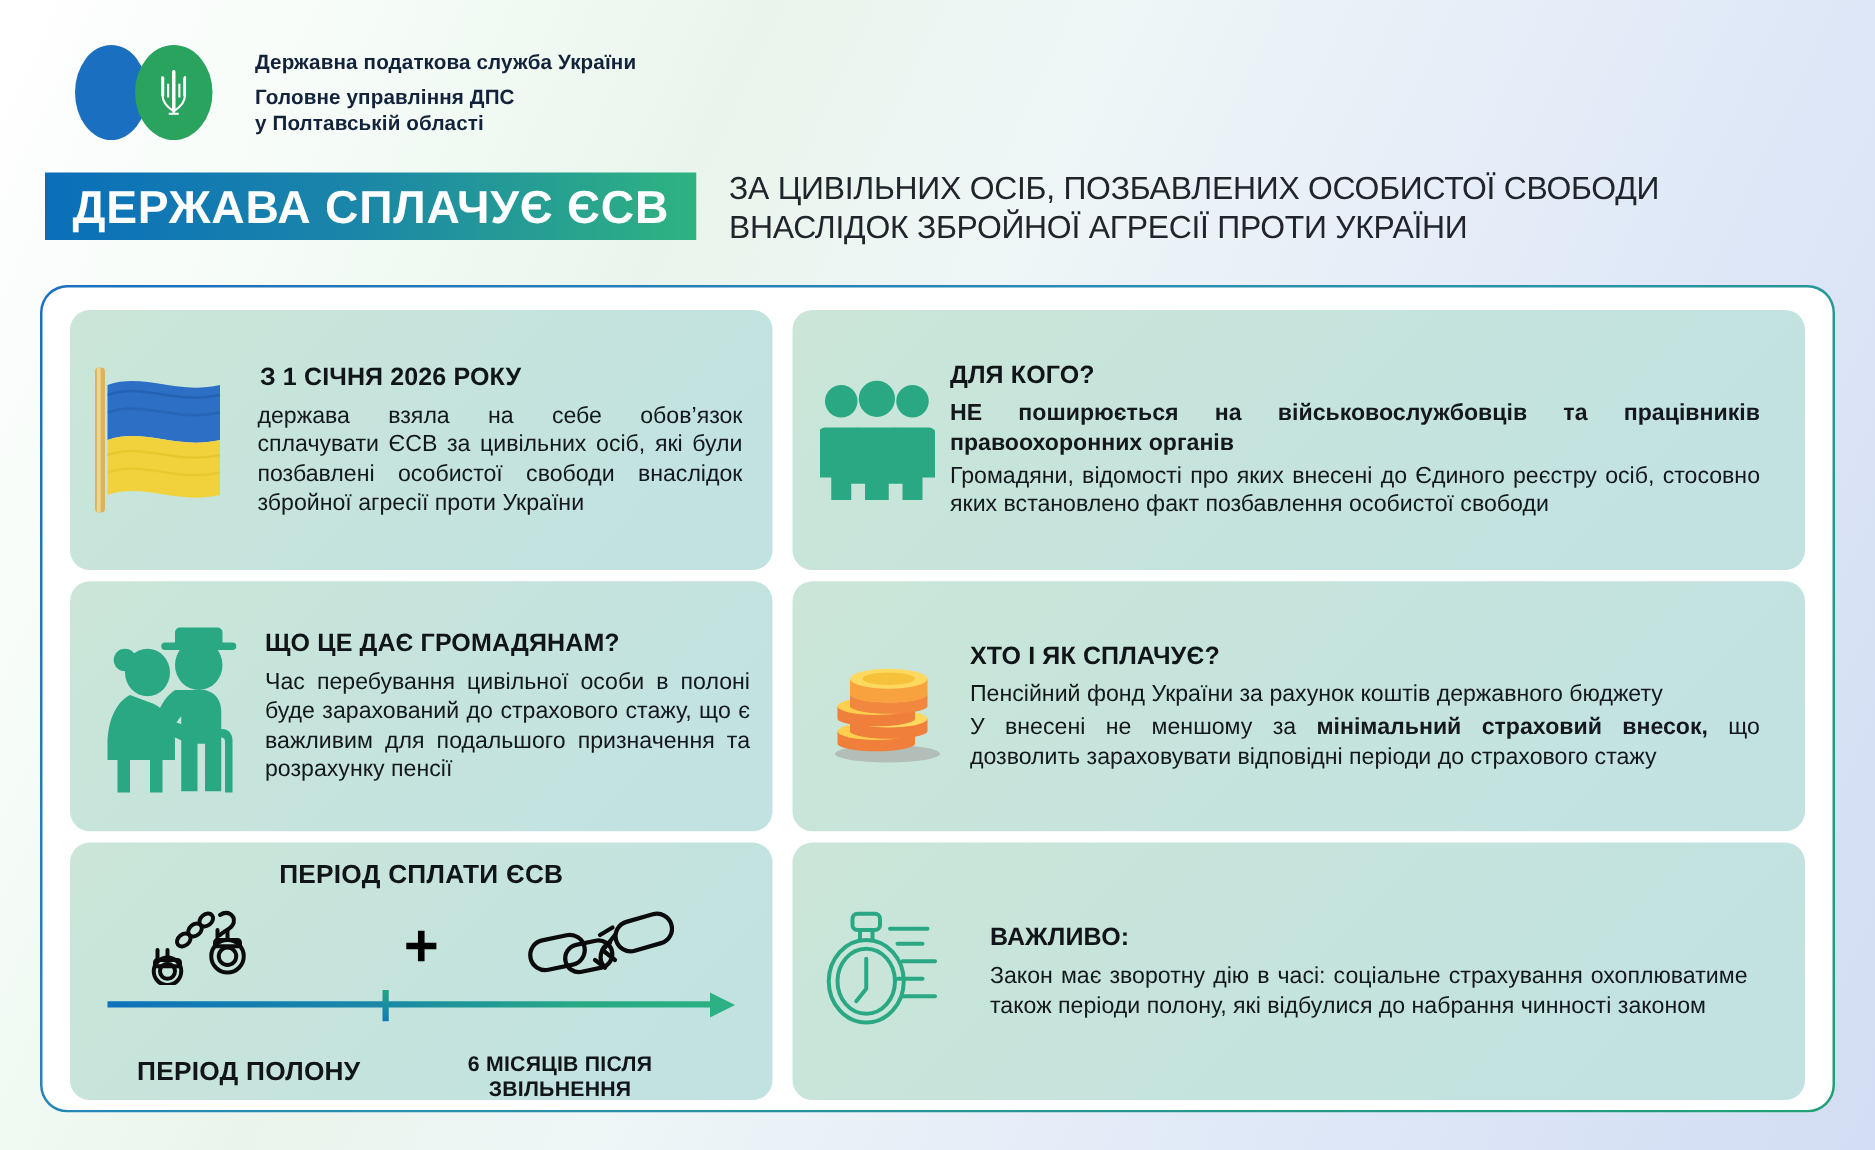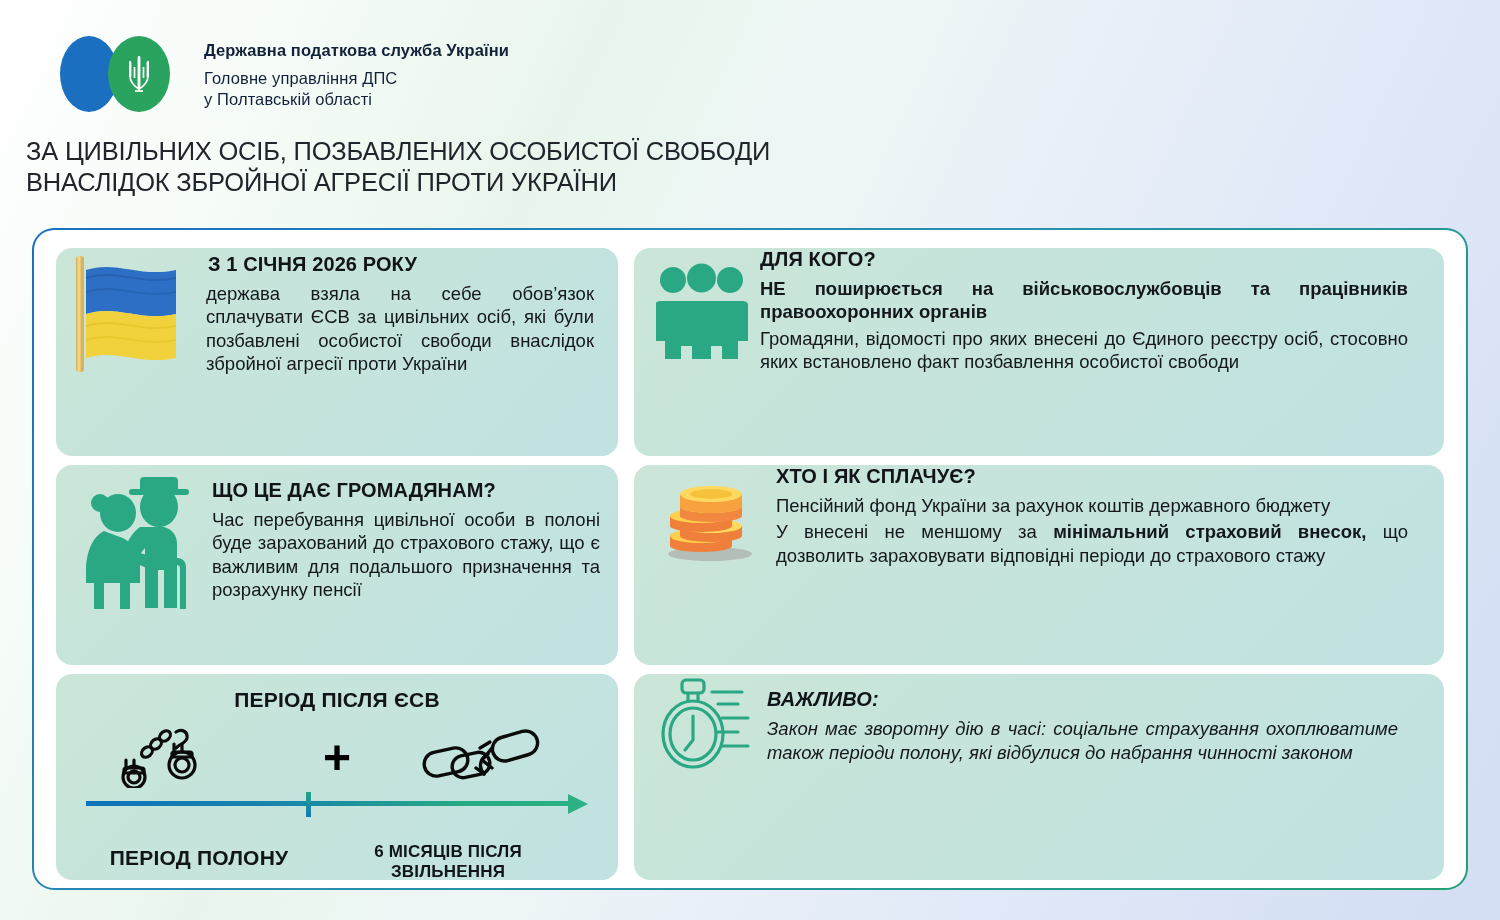--- a/index.html
+++ b/index.html
@@ -62,21 +62,21 @@
   .logo-text { line-height: 1.28; padding-top: 2px; }
   .logo-line-1 {
     font-size: 16.5px;
     font-weight: bold;
     color: #12223a;
     letter-spacing: 0.1px;
     white-space: nowrap;
   }
   .logo-line-2, .logo-line-3 {
     font-size: 16.5px;
-    font-weight: normal;
+    font-weight: bold;
     color: #12223a;
     letter-spacing: 0.1px;
     white-space: nowrap;
   }
   .logo-line-2 { margin-top: 7px; }
 
   
   .titlebar-row {
     position: absolute;
     left: 0; top: 138px;
@@ -146,21 +146,21 @@
     row-gap: 9px;
   }
 
   
   .card {
     border-radius: 16px;
     background: linear-gradient(135deg, #cbe6d8 0%, #c6e4dc 40%, #c3e3e0 75%, #c2e2e2 100%);
     position: relative;
     overflow: hidden;
     display: flex;
-    align-items: flex-start;
+    align-items: center;
   }
   .card-body {
     display: flex;
     align-items: center;
     width: 100%;
     padding: 0 18px 0 16px;
     gap: 12px;
   }
   .card-icon {
     flex: 0 0 auto;
@@ -201,21 +201,21 @@
   .card-2 .card-text { padding-right: 18px; }
 
   
   .card-3 .card-body { padding-left: 10px; gap: 14px; }
 
   
   .card-4 .card-body { padding-left: 22px; gap: 16px; }
   .card-4 .card-text { padding-right: 18px; }
 
   
-  .card-6 .card-body { padding-left: 26px; gap: 3px; font-style: italic; }
+  .card-6 .card-body { padding-left: 26px; gap: 28px; }
   .card-6 .card-text { padding-right: 28px; }
 
   
   .card-timeline { display: block; }
   .tl-wrap {
     position: relative;
     width: 100%;
     height: 100%;
     padding: 12px 18px 10px 18px;
   }
@@ -313,20 +313,23 @@
     </div>
   </div>
   <div class="logo-text">
     <div class="logo-line-1">Державна податкова служба України</div>
     <div class="logo-line-2">Головне управління ДПС</div>
     <div class="logo-line-3">у Полтавській області</div>
   </div>
 </div>
 
 <div class="titlebar-row">
+  <div class="title-badge">
+    <span class="title-badge-text">ДЕРЖАВА СПЛАЧУЄ ЄСВ</span>
+  </div>
   <div class="subtitle">ЗА ЦИВІЛЬНИХ ОСІБ, ПОЗБАВЛЕНИХ ОСОБИСТОЇ СВОБОДИ
 ВНАСЛІДОК ЗБРОЙНОЇ АГРЕСІЇ ПРОТИ УКРАЇНИ</div>
 </div>
 
 <div class="panel">
   <div class="panel-inner">
     <div class="grid">
 
       <div class="card card-1">
         <div class="card-body">
@@ -426,21 +429,21 @@
             <div class="card-para">Пенсійний фонд України за рахунок коштів державного бюджету</div>
             <div class="card-para">
               <span>У внесені не меншому за </span><b>мінімальний страховий внесок,</b><span> що дозволить зараховувати відповідні періоди до страхового стажу</span>
             </div>
           </div>
         </div>
       </div>
 
       <div class="card card-timeline">
         <div class="tl-wrap">
-          <div class="tl-title">ПЕРІОД ПІСЛЯ ЄСВ</div>
+          <div class="tl-title">ПЕРІОД СПЛАТИ ЄСВ</div>
           <div class="tl-icons">
             <div class="tl-cuffs">
               <svg width="108" height="66" viewBox="0 0 108 66" aria-hidden="true">
                 <g fill="none" stroke="#0b0b0b" stroke-width="3.2" stroke-linecap="round" stroke-linejoin="round">
                   <path d="M72 10 c6 -4 12 0 11 6 c-1 5 -7 6 -11 10"></path>
                   <ellipse cx="61" cy="14" rx="6" ry="4.5" transform="rotate(-40 61 14)"></ellipse>
                   <ellipse cx="52" cy="22" rx="6" ry="4.5" transform="rotate(-40 52 22)"></ellipse>
                   <ellipse cx="43" cy="30" rx="6" ry="4.5" transform="rotate(-40 43 30)"></ellipse>
                   <path d="M78 22 l0 8 m-8 -8 l0 8"></path>
                   <path d="M70 30 h16 a2 2 0 0 1 2 2 v3 h-20 v-3 a2 2 0 0 1 2 -2 z"></path>

